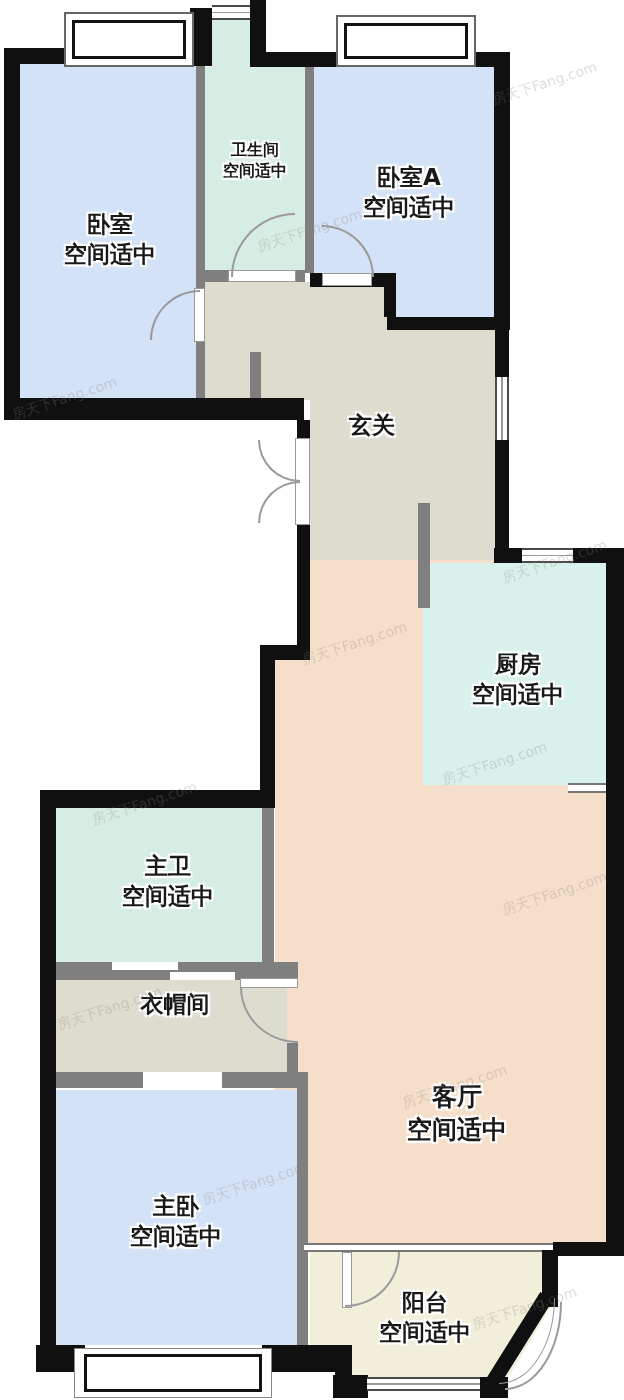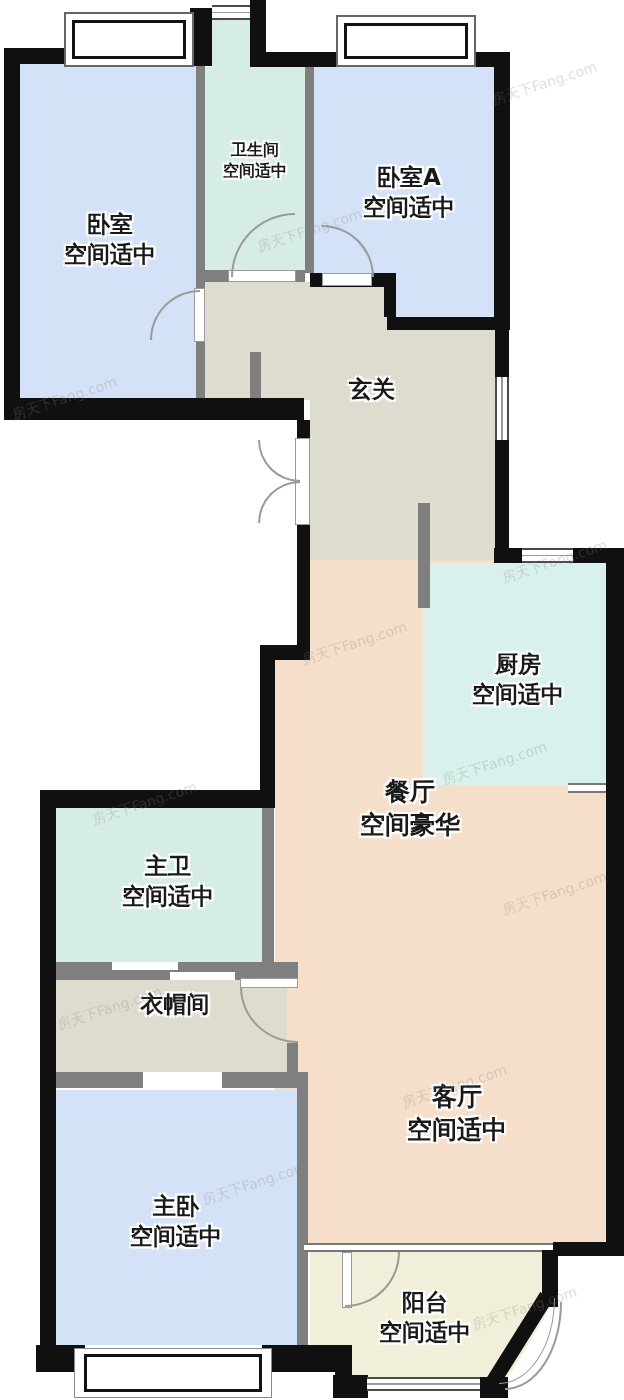--- a/index.html
+++ b/index.html
@@ -146,30 +146,26 @@
     <div>空间适中</div>
   </div>
   <div class="label sm" style="left:255px;top:161px;">
     <div>卫生间</div>
     <div>空间适中</div>
   </div>
   <div class="label" style="left:409px;top:193px;">
     <div>卧室A</div>
     <div>空间适中</div>
   </div>
-  <div class="label" style="left:372px;top:390px;text-align:right;">
+  <div class="label" style="left:372px;top:426px;text-align:right;">
     <div>玄关</div>
   </div>
   <div class="label" style="left:518px;top:680px;">
     <div>厨房</div>
     <div>空间适中</div>
-  </div>
-  <div class="label lg" style="left:410px;top:808px;">
-    <div>餐厅</div>
-    <div>空间豪华</div>
   </div>
   <div class="label" style="left:168px;top:882px;">
     <div>主卫</div>
     <div>空间适中</div>
   </div>
   <div class="label" style="left:175px;top:1005px;">
     <div>衣帽间</div>
   </div>
   <div class="label" style="left:176px;top:1222px;">
     <div>主卧</div>

